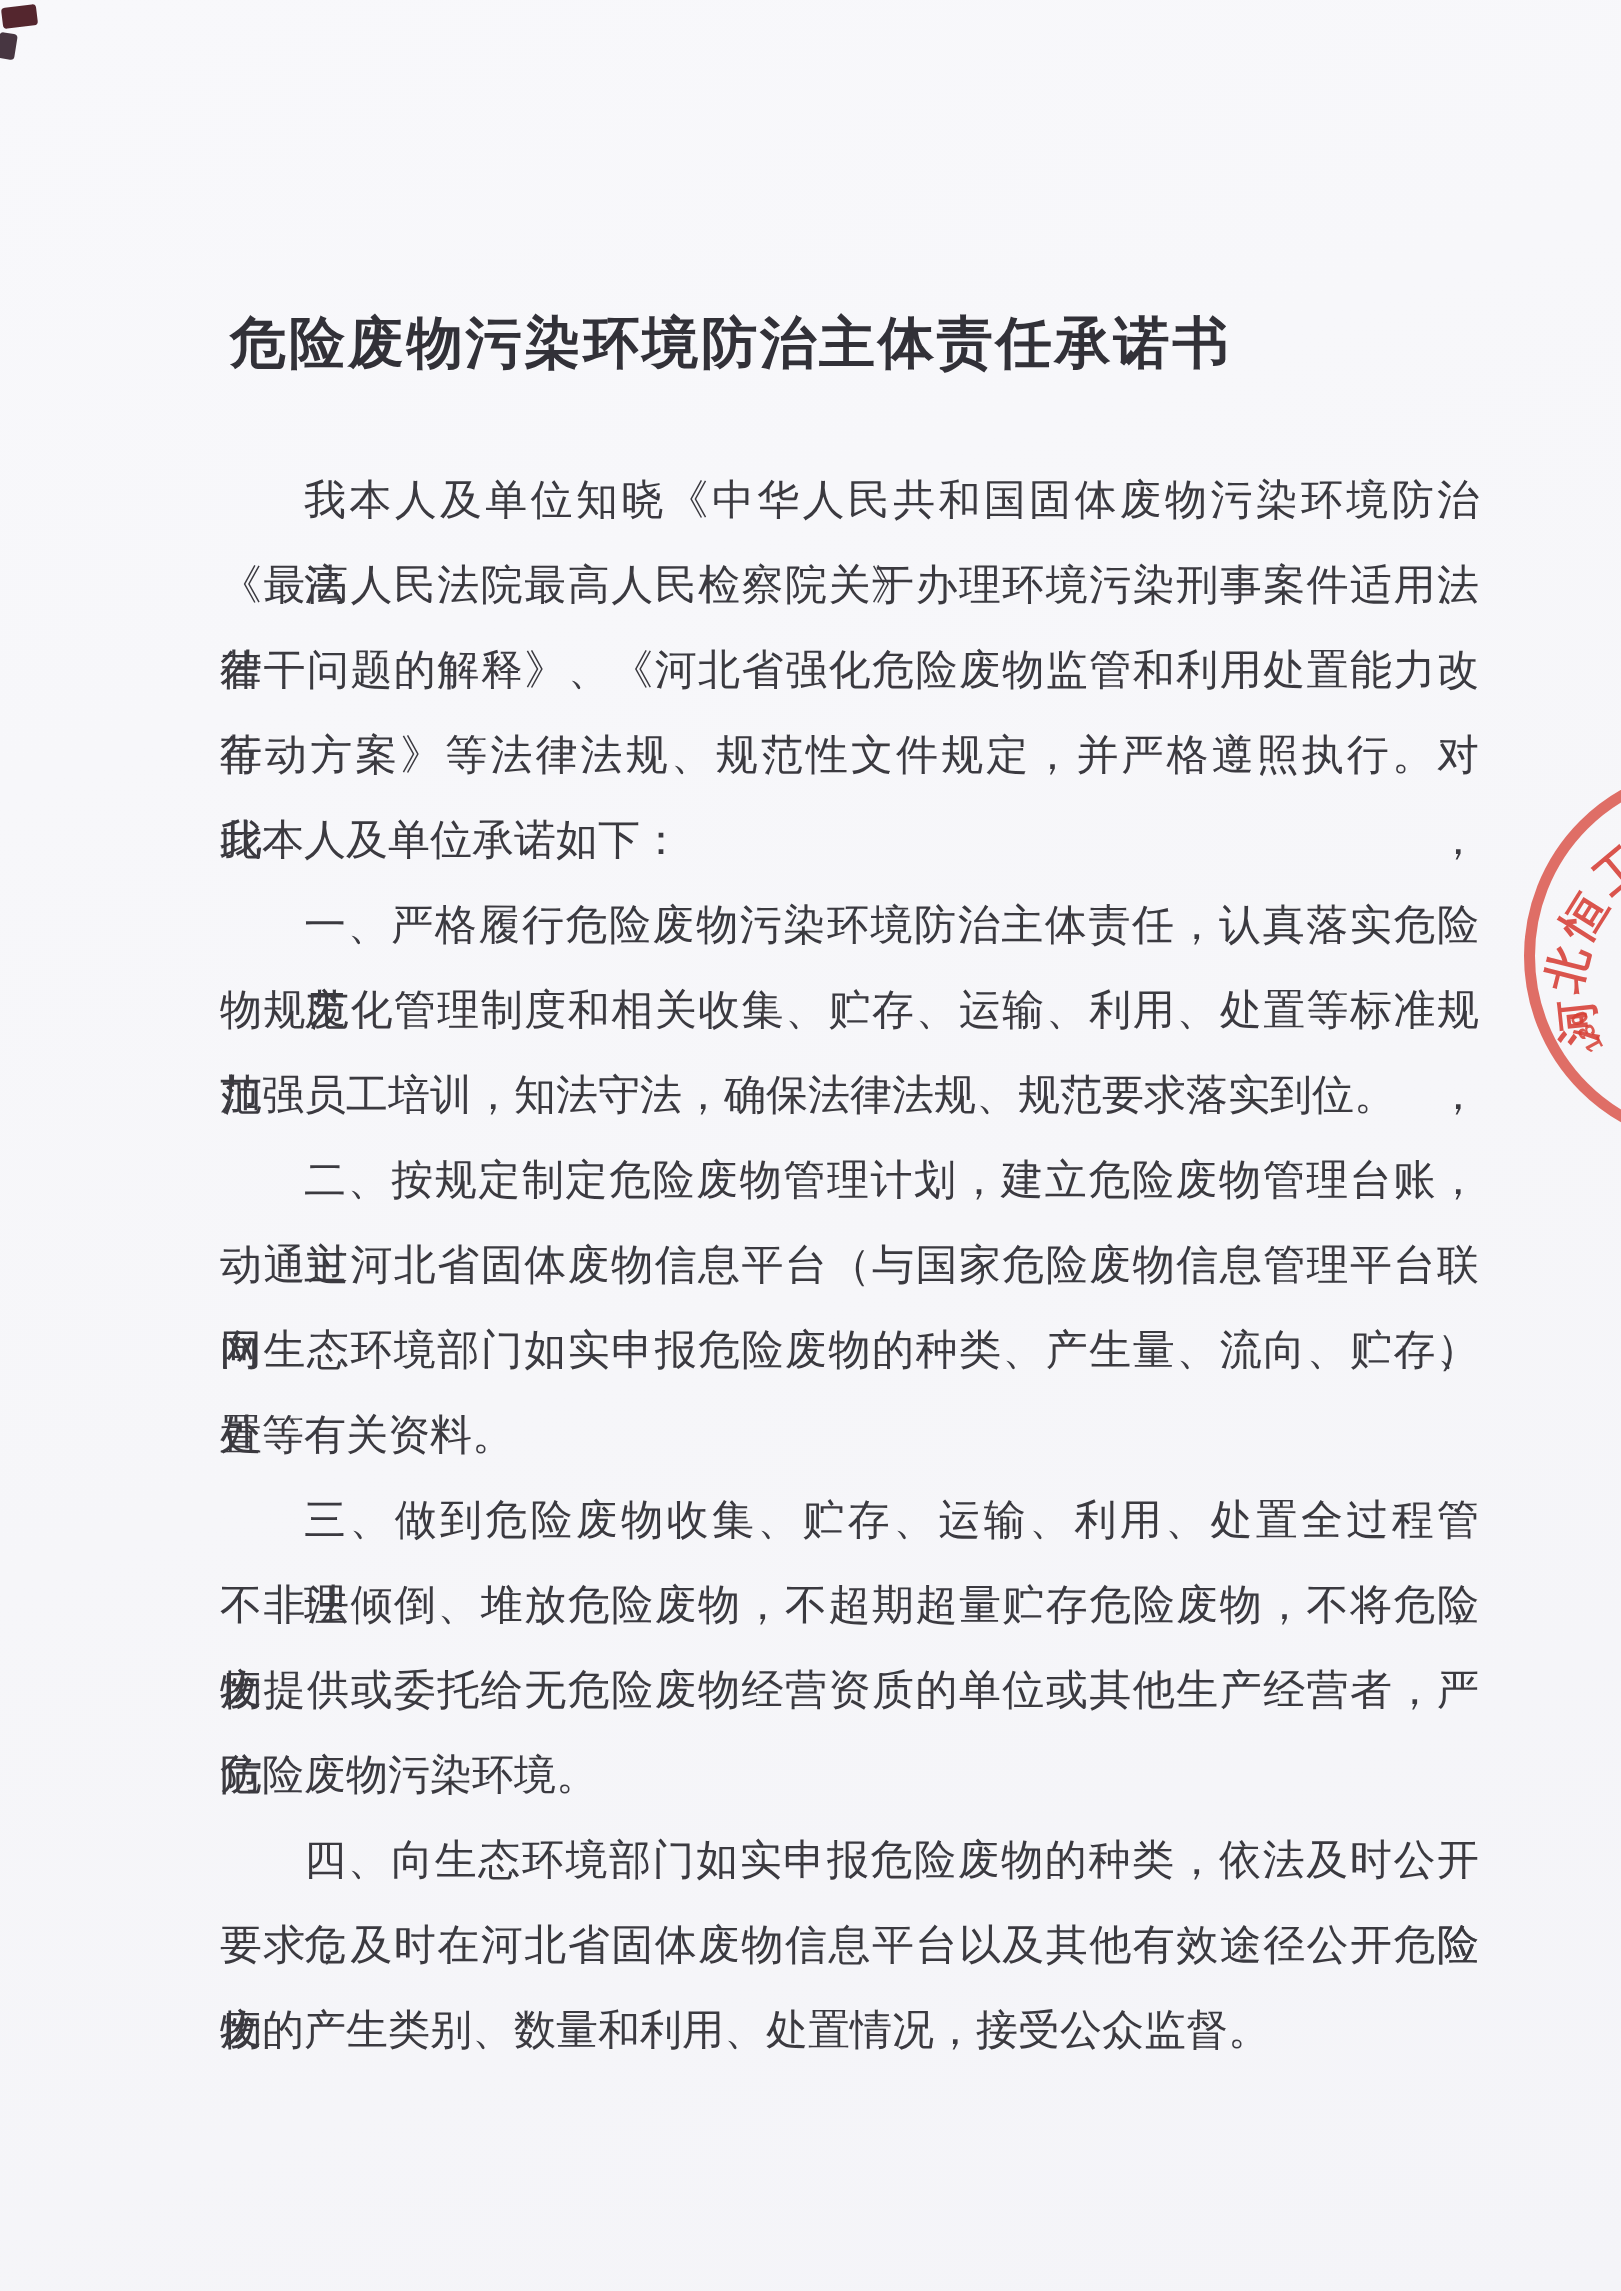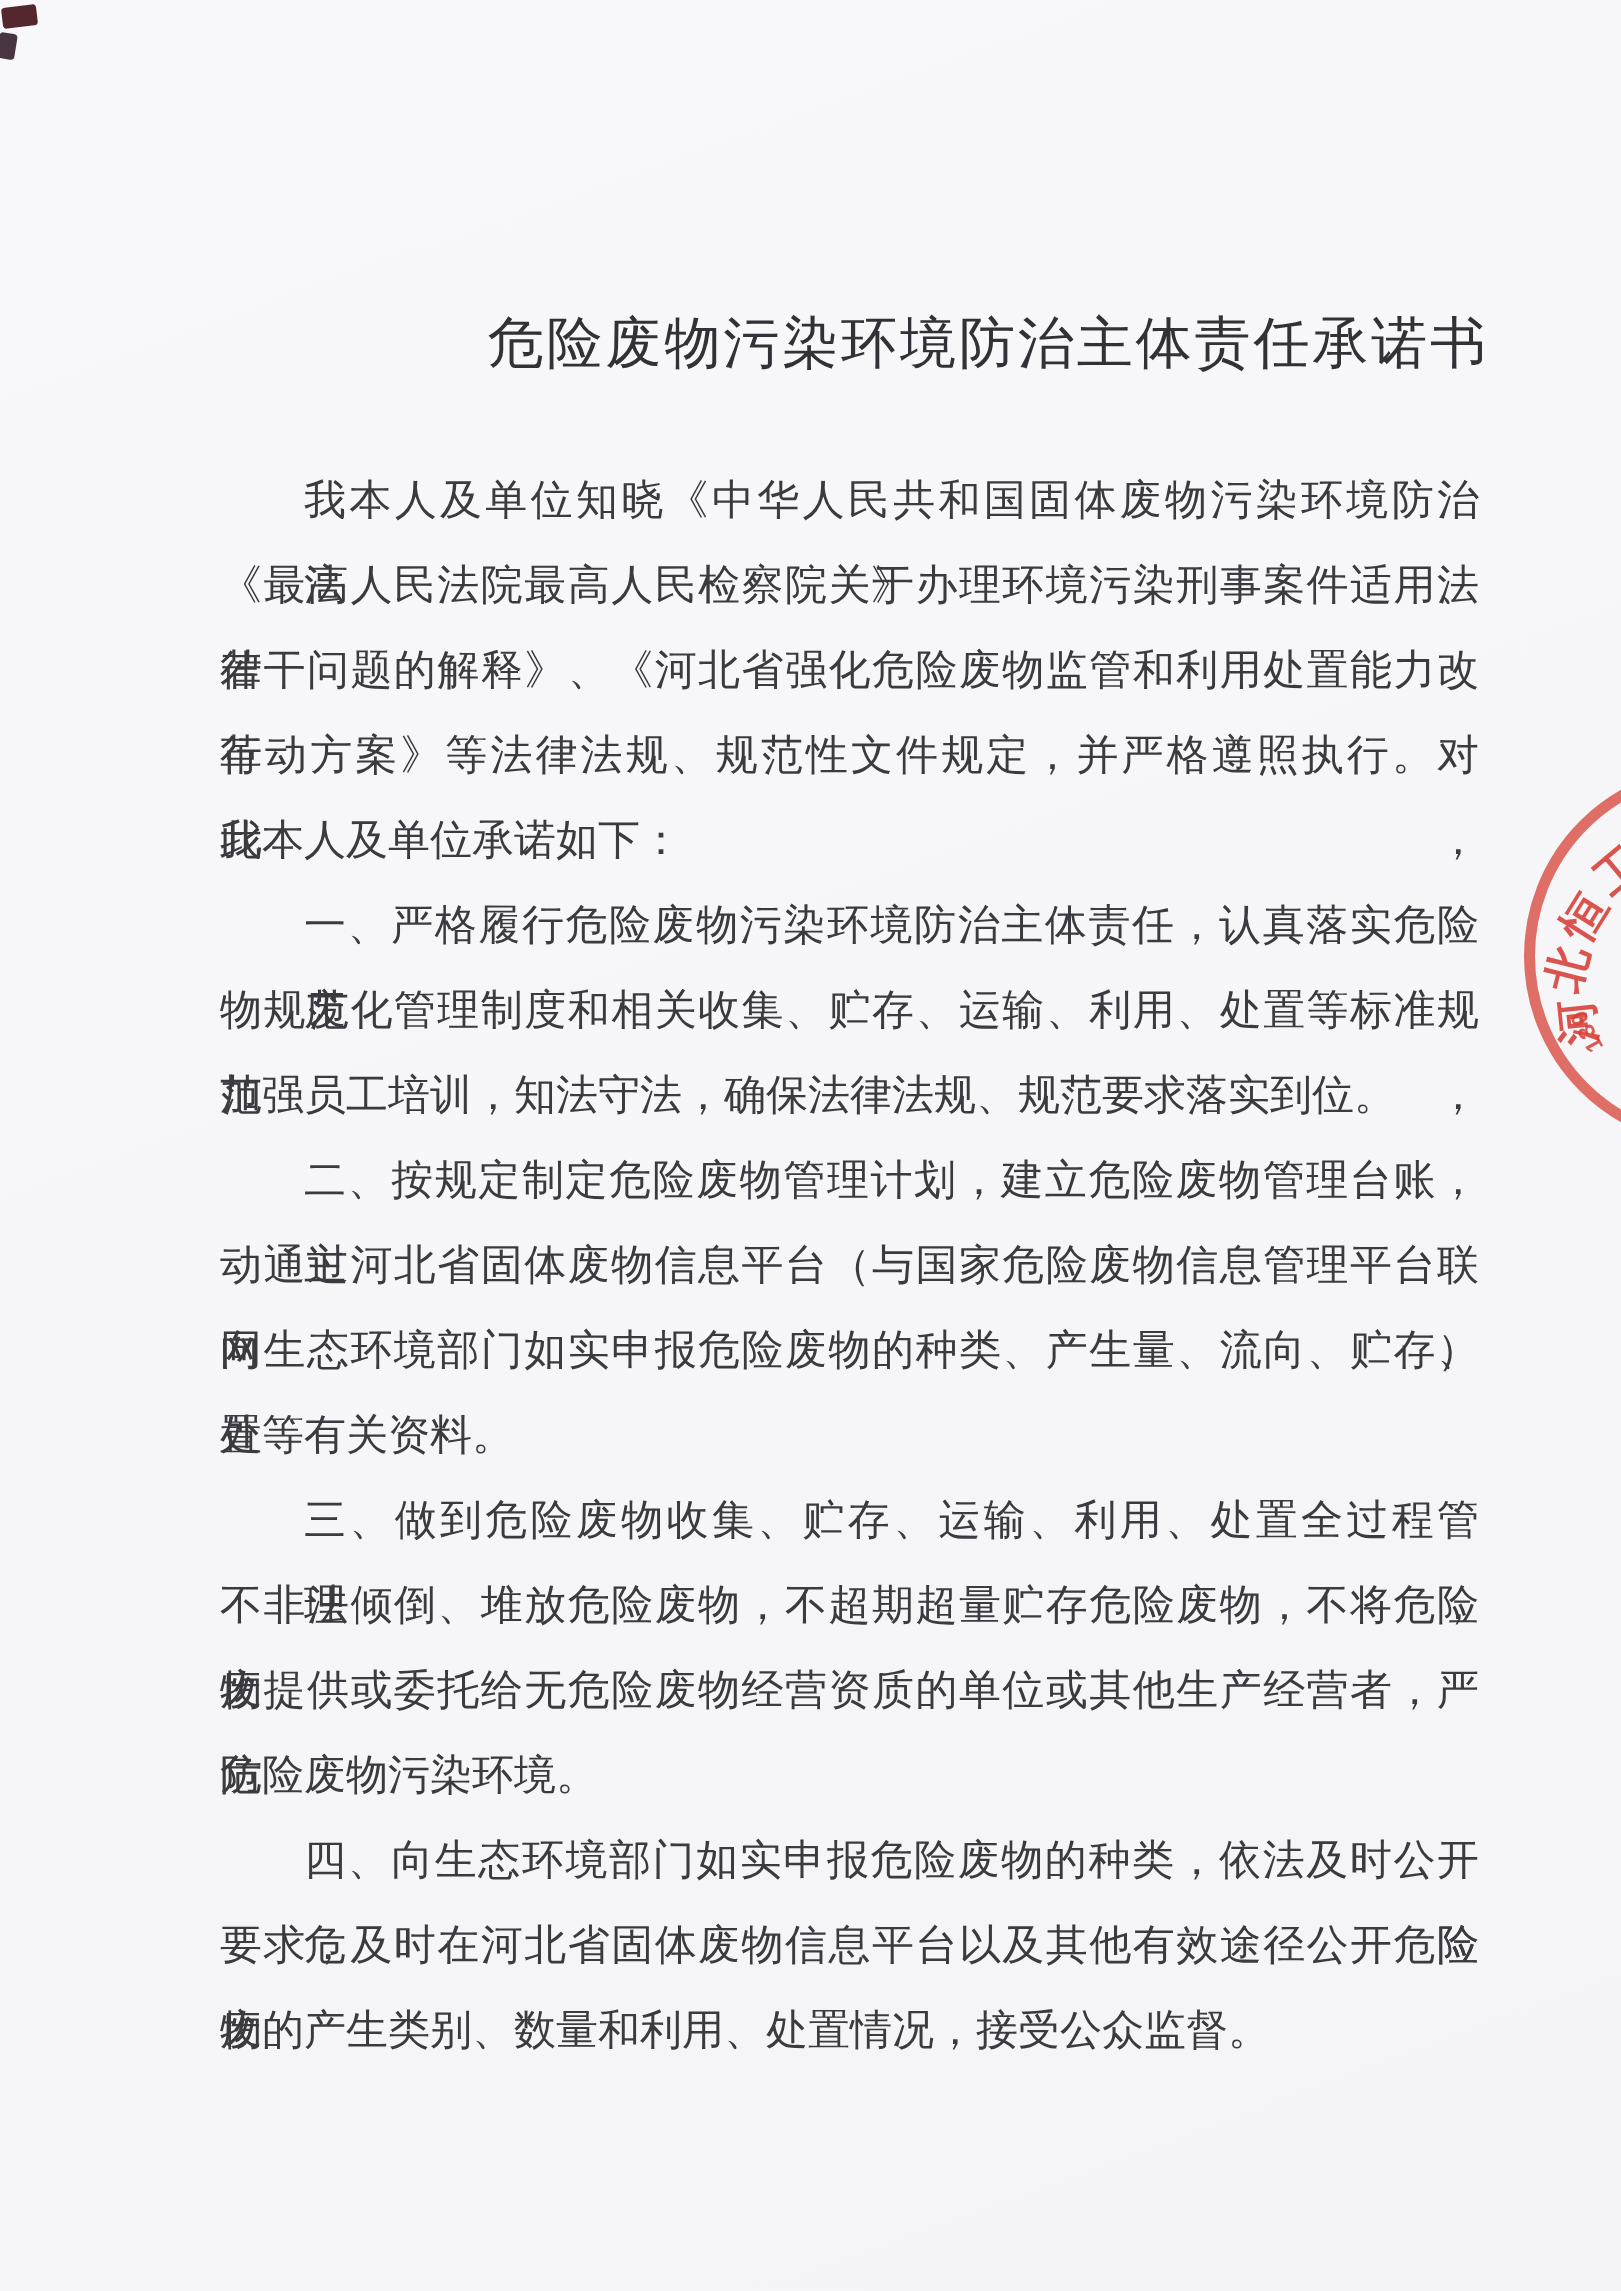--- a/index.html
+++ b/index.html
@@ -9,23 +9,23 @@
     background:#f7f7fa;
     background-image:linear-gradient(160deg, #f8f8fb 0%, #f6f6f9 55%, #f4f4f8 100%);
     overflow:hidden;
     font-family:"Liberation Serif","DejaVu Serif",serif;
     color:#3b3a40;
   }
   
   .doc-title{
     position:absolute;
     top:306px;left:230px;width:1259px;
-    text-align:right;
+    text-align:left;
     font-size:56px;
-    font-weight:normal;
+    font-weight:bold;
     letter-spacing:2.9px;
     color:#323138;
     white-space:nowrap;
   }
   
   .body-text{
     position:absolute;
     top:458px;left:220px;width:1259px;
   }
   .line{

